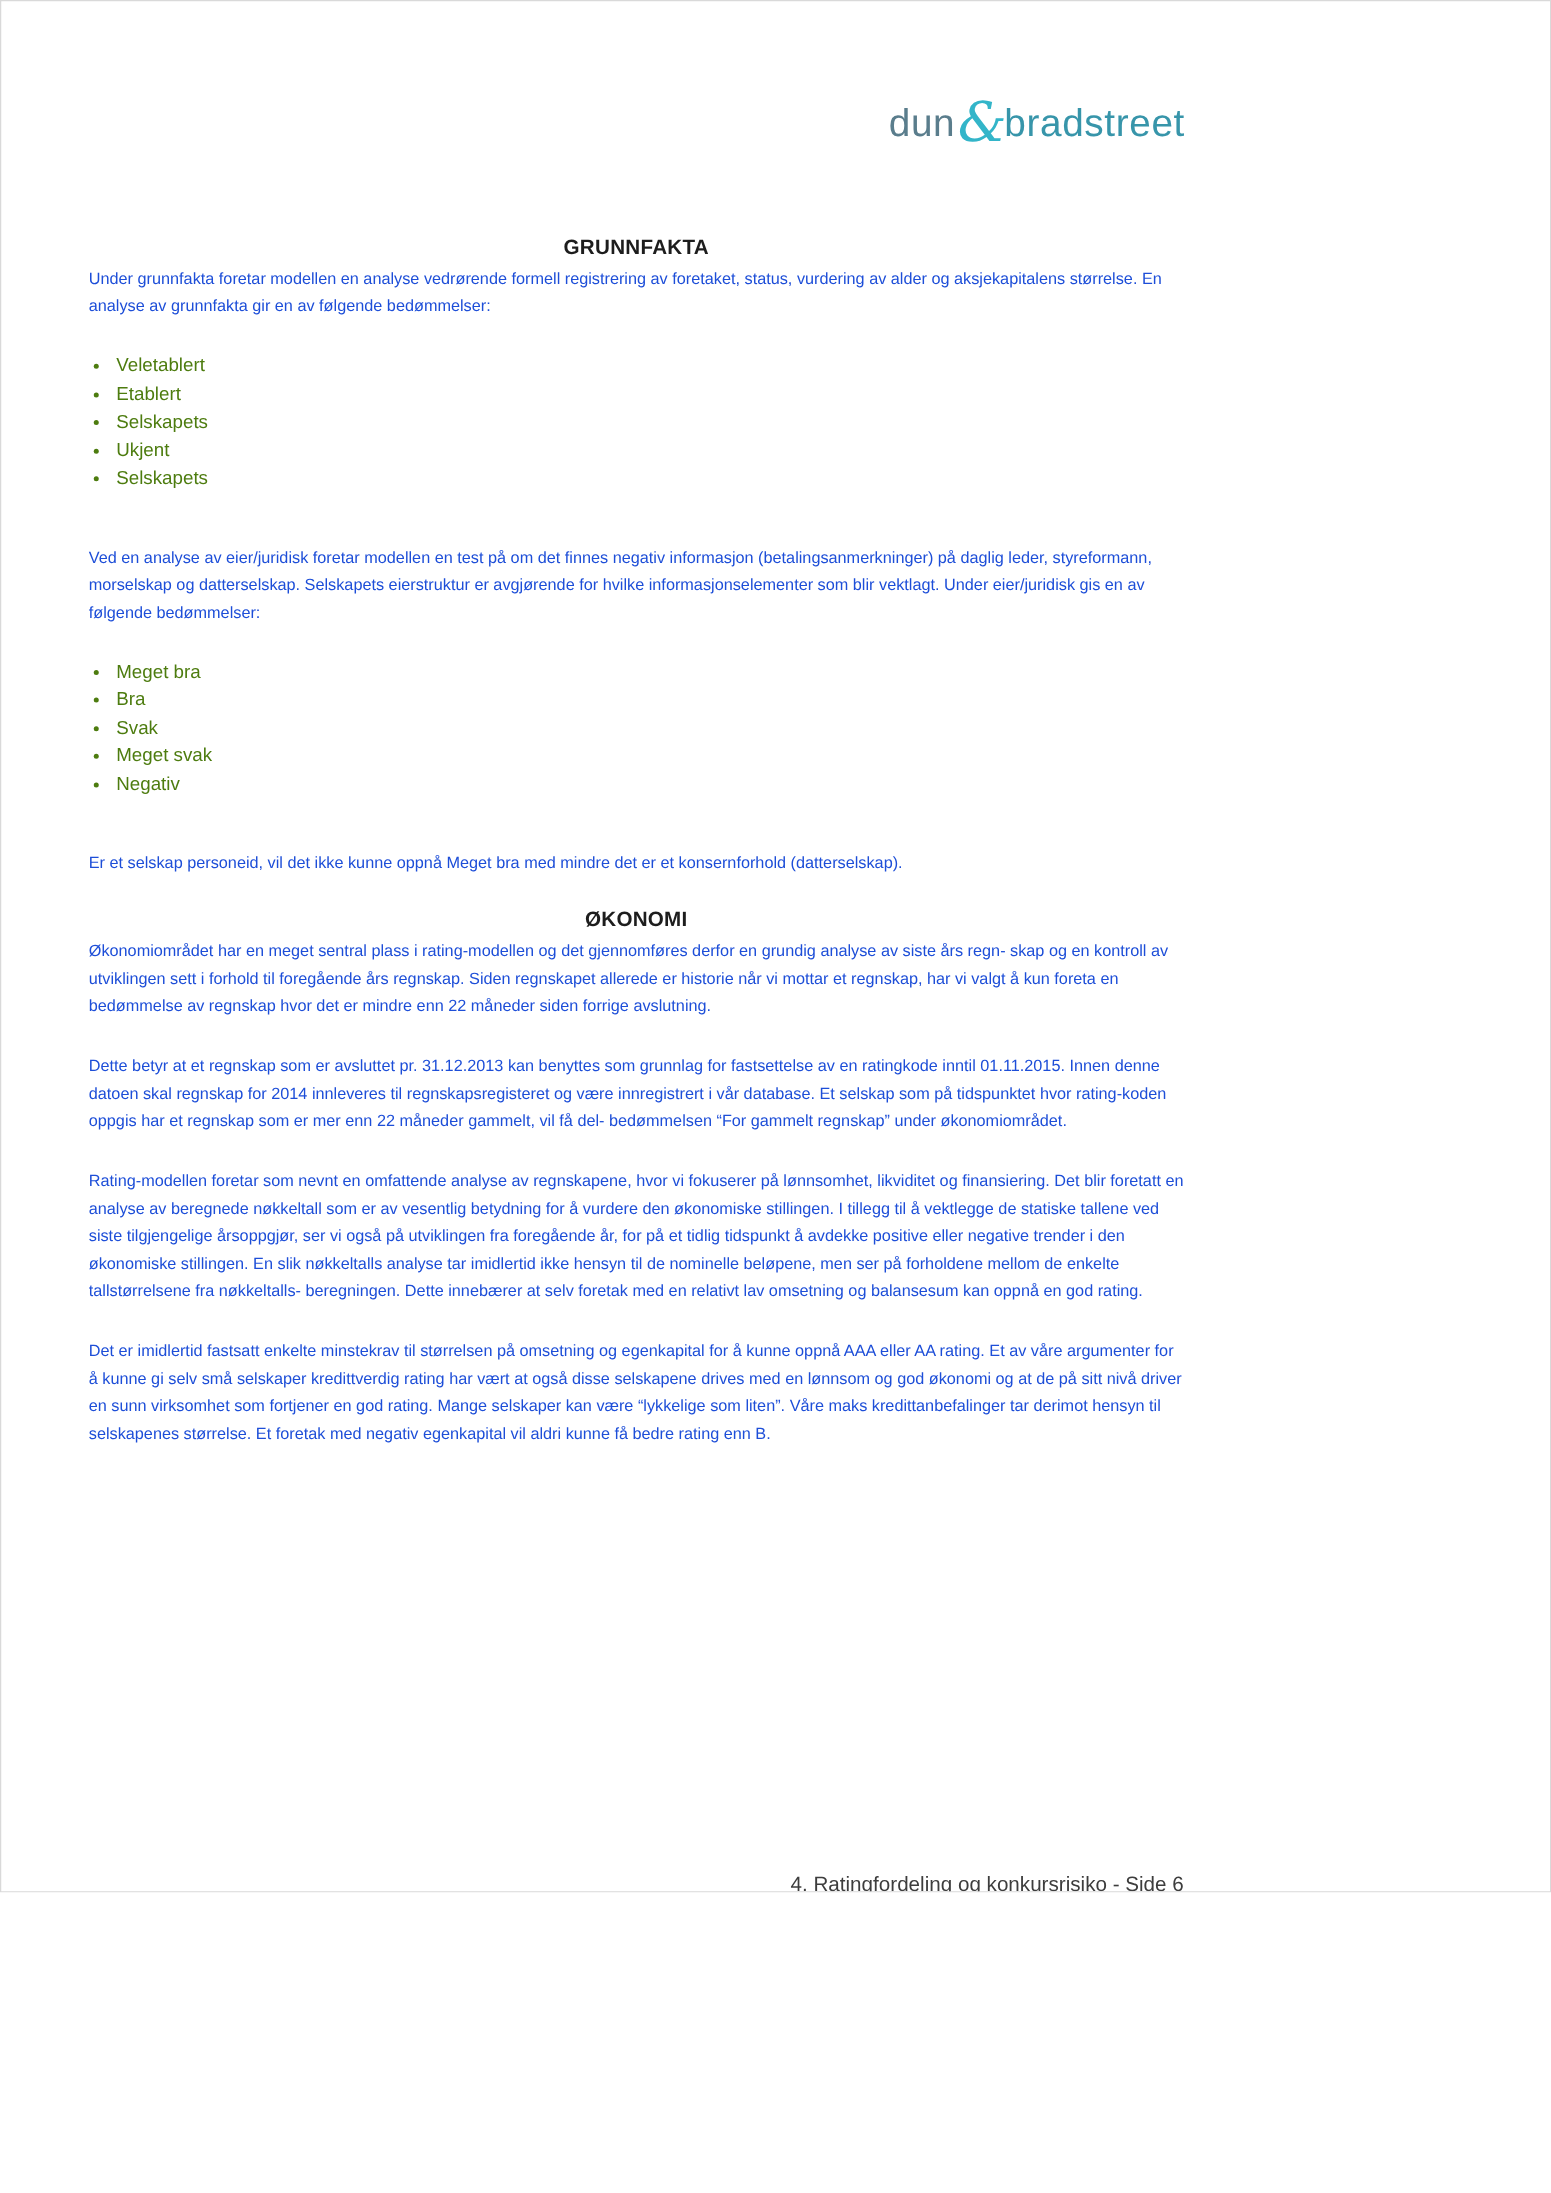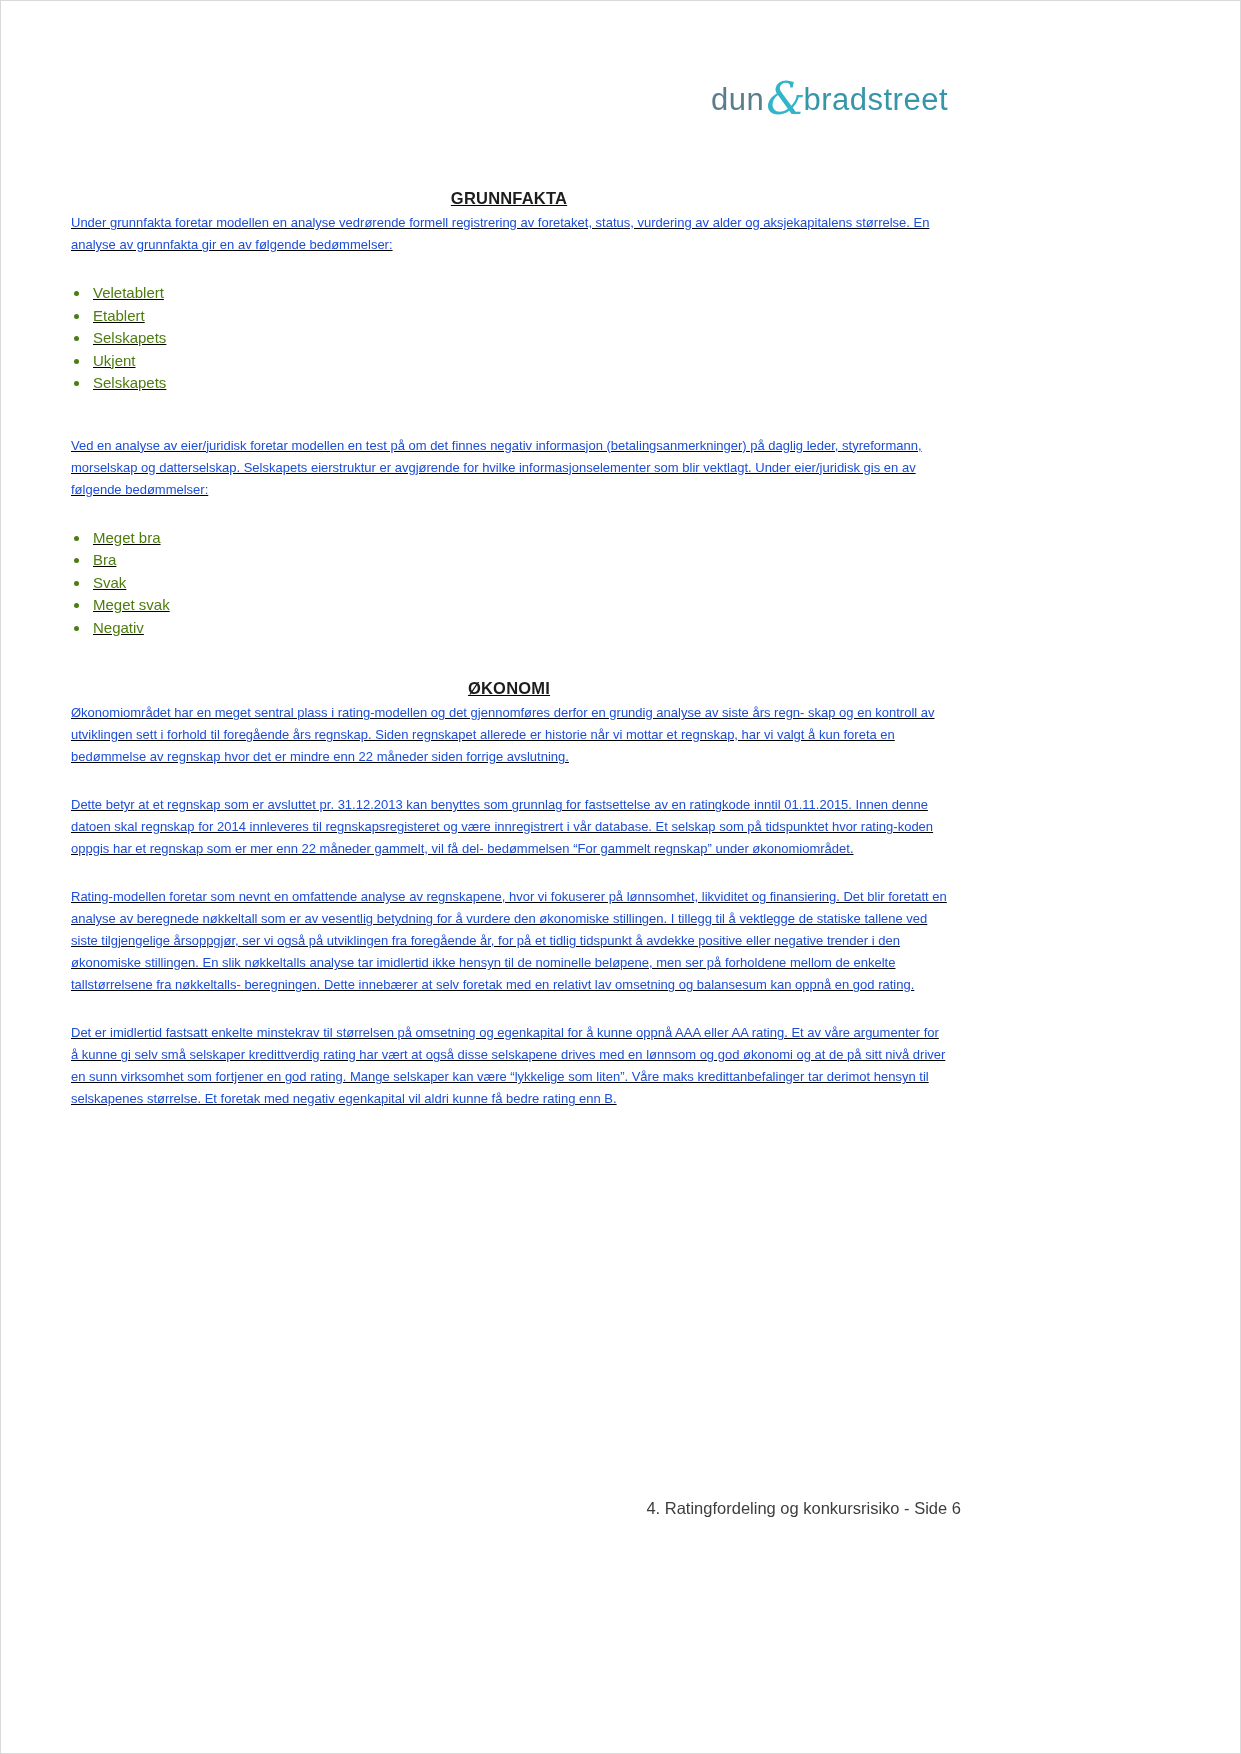--- a/index.html
+++ b/index.html
@@ -5,26 +5,25 @@
 <style>
   html, body {
     margin: 0;
     padding: 0;
     background: #ffffff;
     font-family: "Liberation Sans", "DejaVu Sans", sans-serif;
   }
   .page {
     position: relative;
     width: 1241px;
-    height: 1754px;
+    height: 1514px;
     background: #ffffff;
     box-sizing: border-box;
     border: 1px solid #d9d9d9;
     overflow: hidden;
-    text-decoration: underline;
   }
   .logo {
     position: absolute;
     top: 72px;
     right: 292px;
     white-space: nowrap;
     font-family: "Liberation Sans", sans-serif;
     line-height: 1;
     user-select: none;
   }
@@ -79,21 +78,21 @@
   }
   ul.bullet-list li {
     font-size: 15px;
     line-height: 22.5px;
     color: #4d7c0f;
     padding-left: 3px;
   }
   .footer {
     position: absolute;
     top: 1498px;
-    right: 279px;
+    right: 293px;
     font-size: 16.5px;
     color: #3d3d3d;
     text-align: right;
   }
 </style>
 </head>
 <body>
 
 <div class="page">
 
@@ -118,20 +117,21 @@
 
     <div class="section">
       <p class="para">Ved en analyse av eier/juridisk foretar modellen en test på om det finnes negativ informasjon (betalingsanmerkninger) på daglig leder, styreformann, morselskap og datterselskap. Selskapets eierstruktur er avgjørende for hvilke informasjonselementer som blir vektlagt. Under eier/juridisk gis en av følgende bedømmelser:</p>
       <ul class="bullet-list">
         <li>Meget bra</li>
         <li>Bra</li>
         <li>Svak</li>
         <li>Meget svak</li>
         <li>Negativ</li>
       </ul>
+      <p class="para">Er et selskap personeid, vil det ikke kunne oppnå Meget bra med mindre det er et konsernforhold (datterselskap).</p>
     </div>
 
     <div class="section">
       <h2 class="section-heading">ØKONOMI</h2>
       <p class="para">Økonomiområdet har en meget sentral plass i rating-modellen og det gjennomføres derfor en grundig analyse av siste års regn- skap og en kontroll av utviklingen sett i forhold til foregående års regnskap. Siden regnskapet allerede er historie når vi mottar et regnskap, har vi valgt å kun foreta en bedømmelse av regnskap hvor det er mindre enn 22 måneder siden forrige avslutning.</p>
       <p class="para">Dette betyr at et regnskap som er avsluttet pr. 31.12.2013 kan benyttes som grunnlag for fastsettelse av en ratingkode inntil 01.11.2015. Innen denne datoen skal regnskap for 2014 innleveres til regnskapsregisteret og være innregistrert i vår database. Et selskap som på tidspunktet hvor rating-koden oppgis har et regnskap som er mer enn 22 måneder gammelt, vil få del- bedømmelsen “For gammelt regnskap” under økonomiområdet.</p>
       <p class="para">Rating-modellen foretar som nevnt en omfattende analyse av regnskapene, hvor vi fokuserer på lønnsomhet, likviditet og finansiering. Det blir foretatt en analyse av beregnede nøkkeltall som er av vesentlig betydning for å vurdere den økonomiske stillingen. I tillegg til å vektlegge de statiske tallene ved siste tilgjengelige årsoppgjør, ser vi også på utviklingen fra foregående år, for på et tidlig tidspunkt å avdekke positive eller negative trender i den økonomiske stillingen. En slik nøkkeltalls analyse tar imidlertid ikke hensyn til de nominelle beløpene, men ser på forholdene mellom de enkelte tallstørrelsene fra nøkkeltalls- beregningen. Dette innebærer at selv foretak med en relativt lav omsetning og balansesum kan oppnå en god rating.</p>
       <p class="para">Det er imidlertid fastsatt enkelte minstekrav til størrelsen på omsetning og egenkapital for å kunne oppnå AAA eller AA rating. Et av våre argumenter for å kunne gi selv små selskaper kredittverdig rating har vært at også disse selskapene drives med en lønnsom og god økonomi og at de på sitt nivå driver en sunn virksomhet som fortjener en god rating. Mange selskaper kan være “lykkelige som liten”. Våre maks kredittanbefalinger tar derimot hensyn til selskapenes størrelse. Et foretak med negativ egenkapital vil aldri kunne få bedre rating enn B.</p>
     </div>
 

